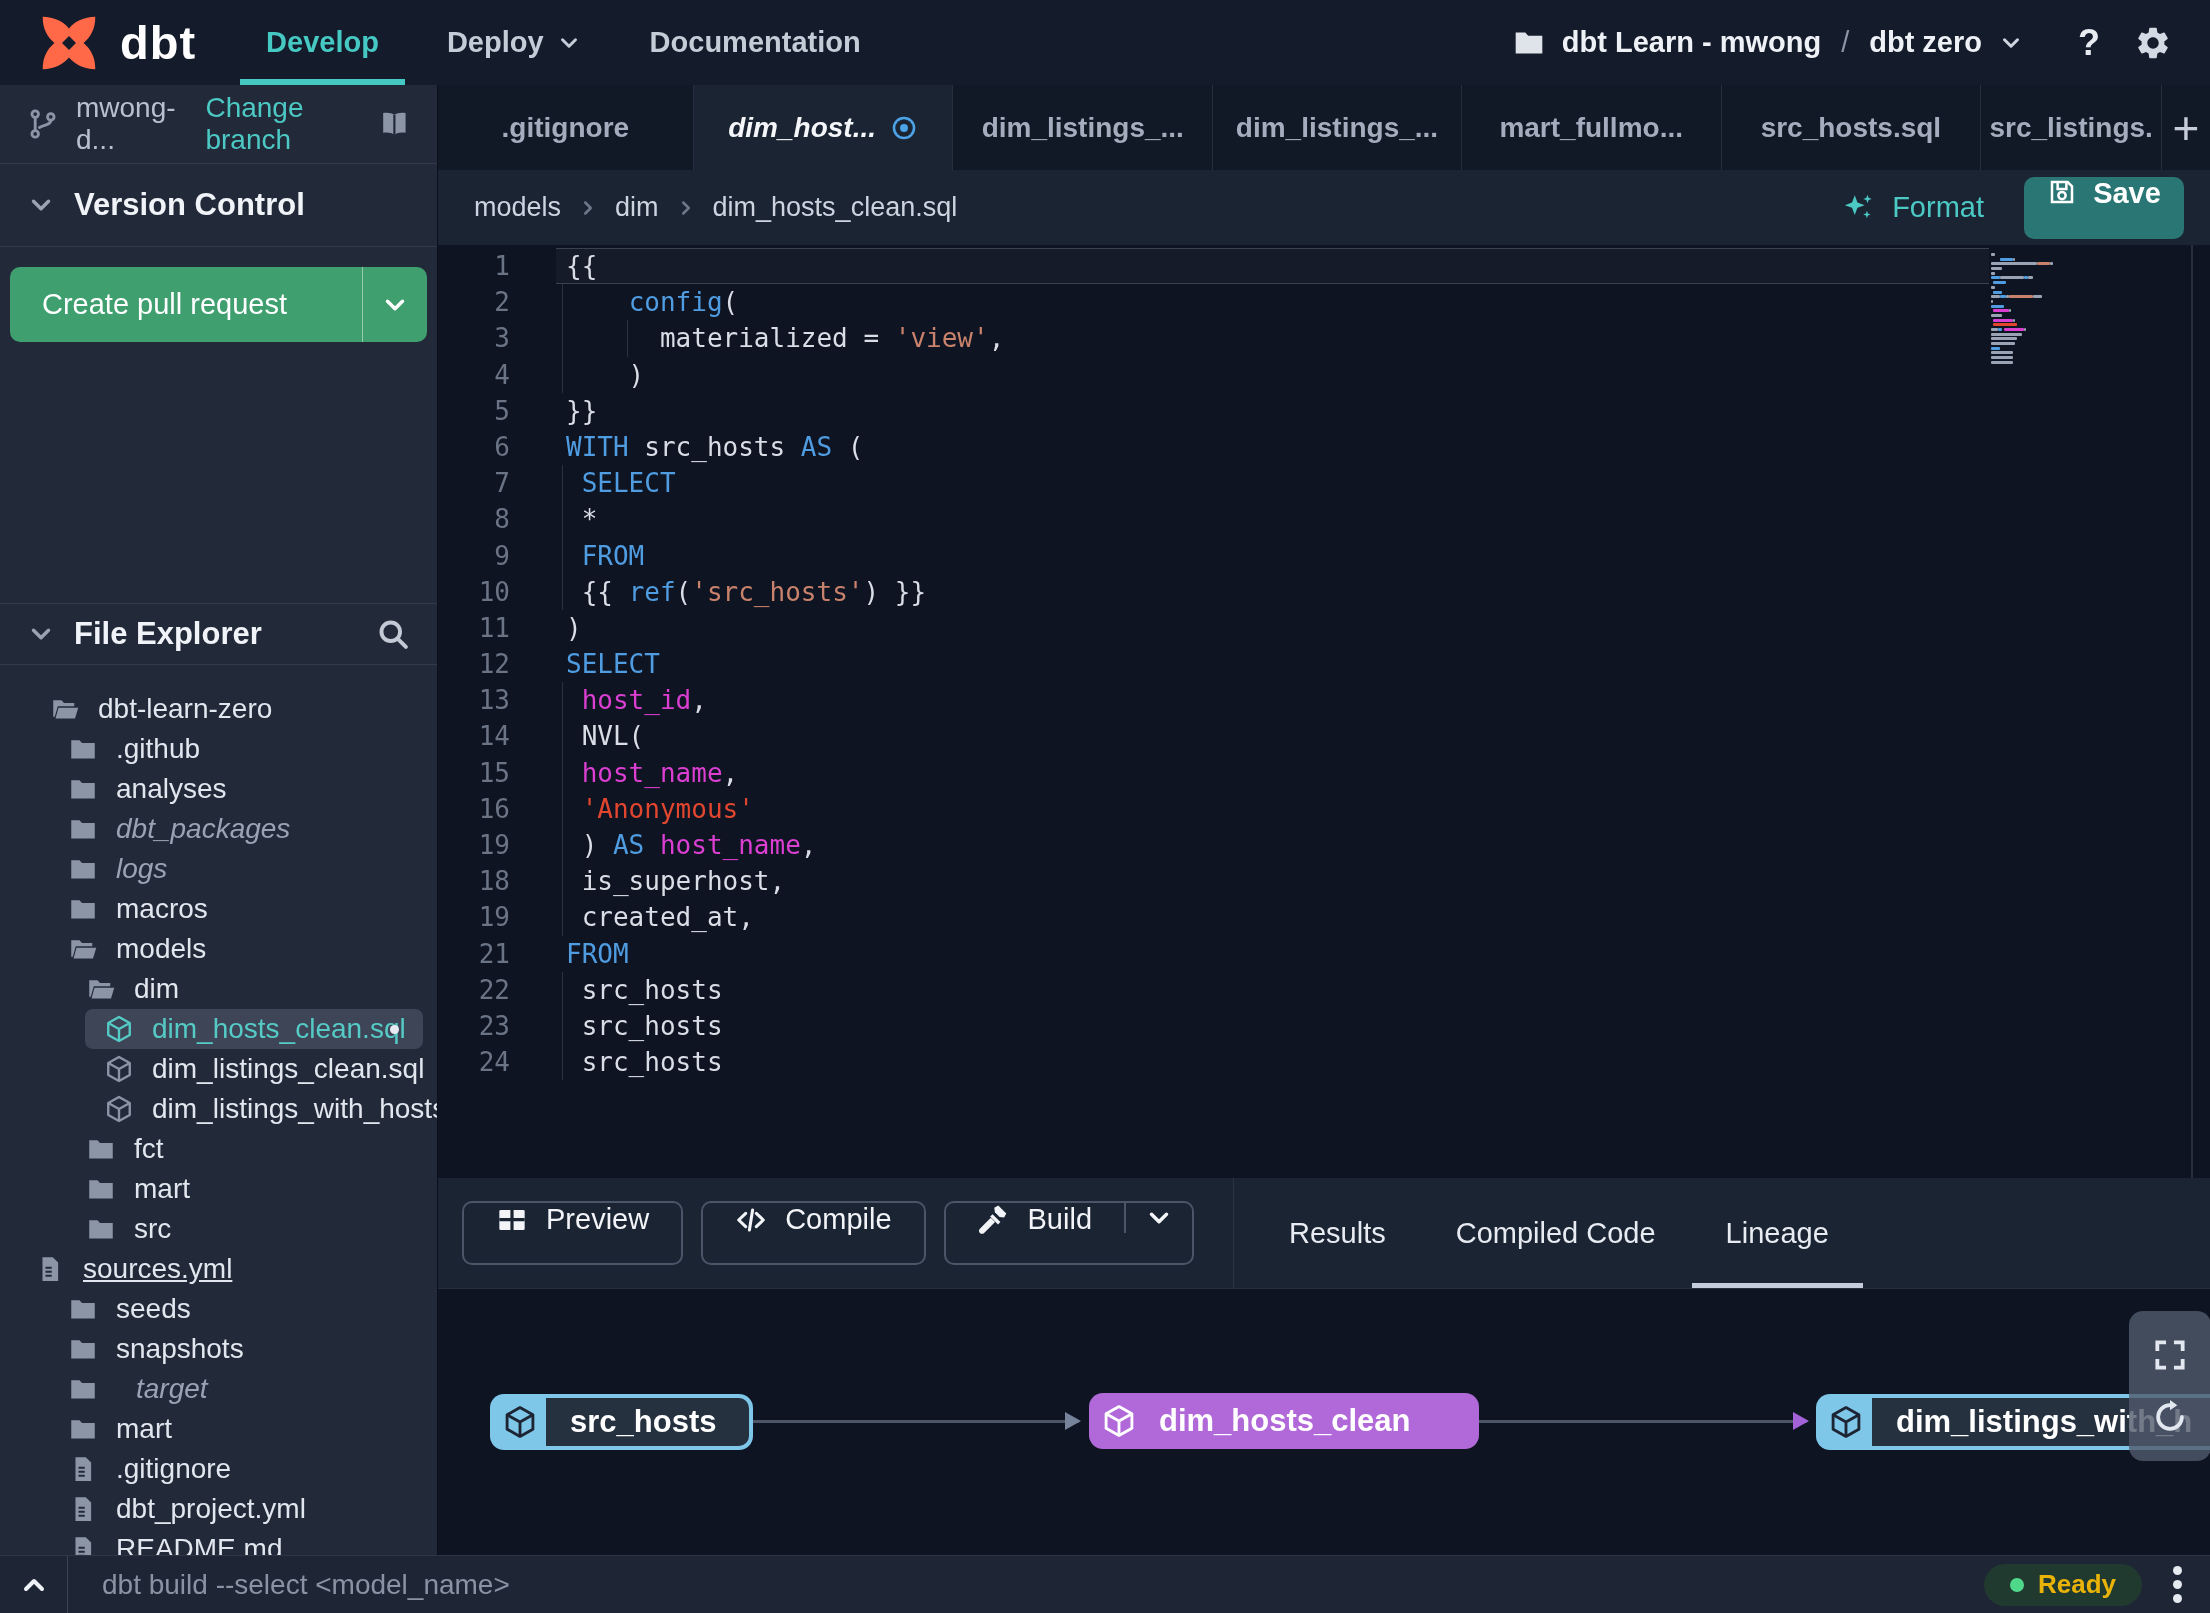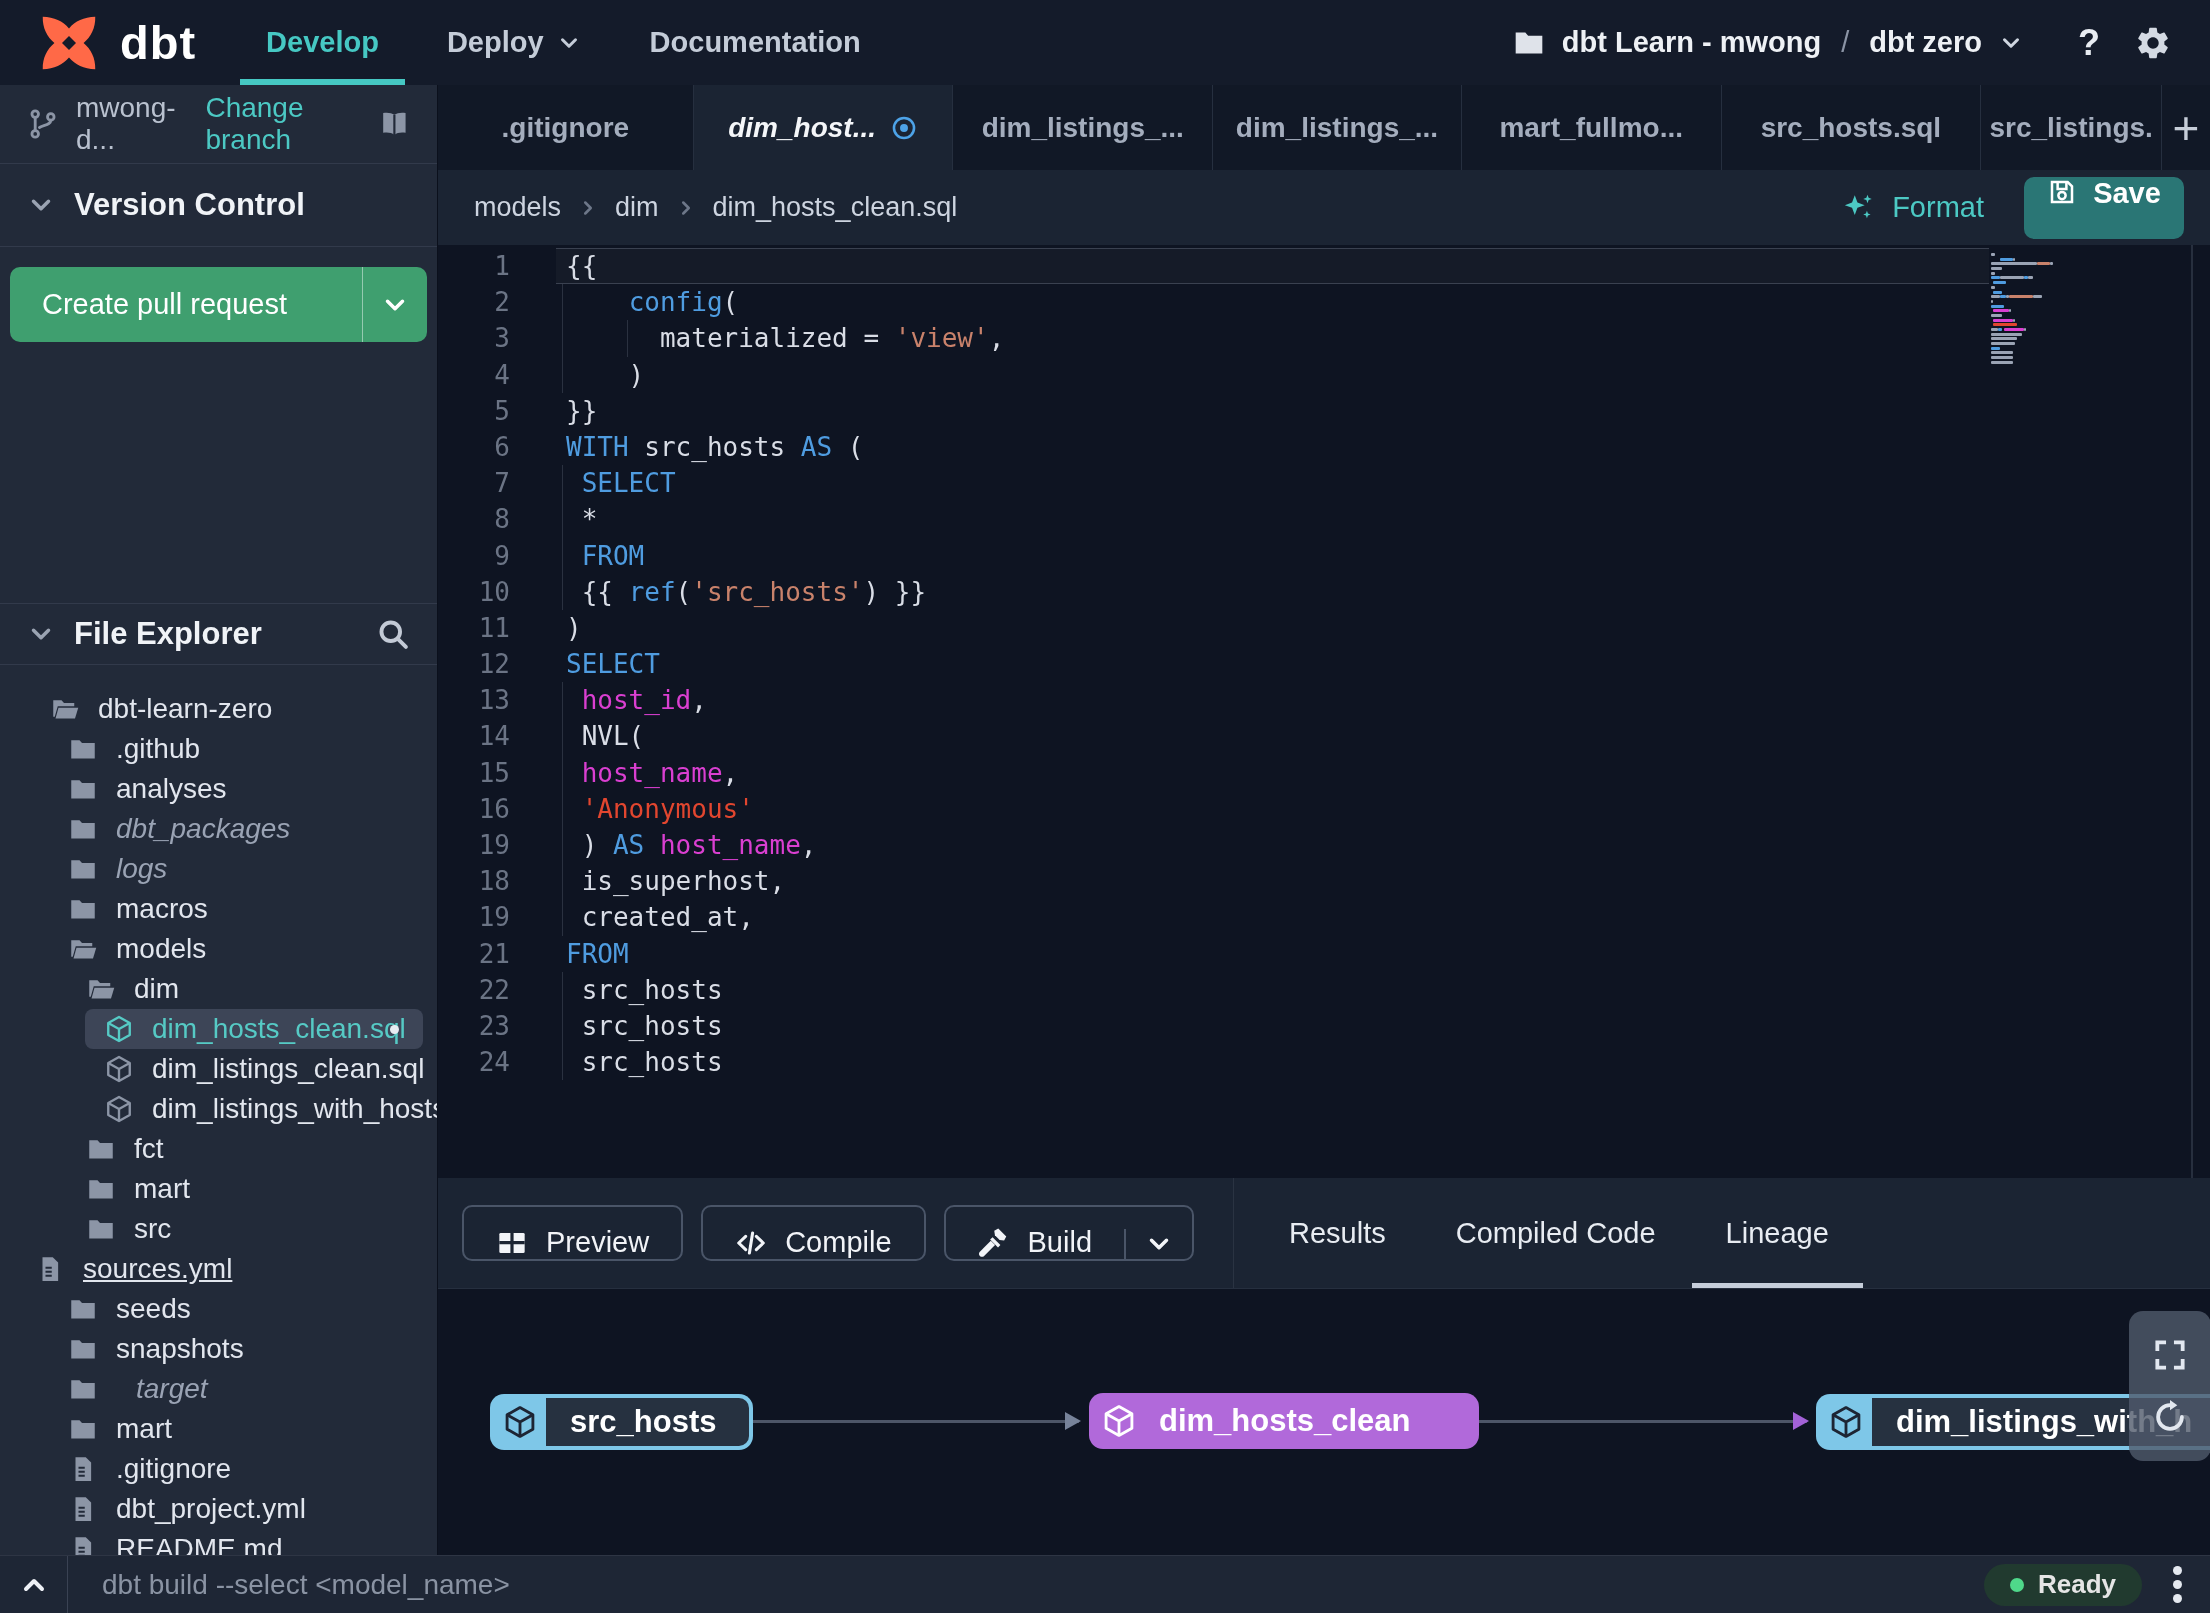--- a/index.html
+++ b/index.html
@@ -92,21 +92,21 @@
       background:#151b28;border-top:1px solid #3a4150;border-bottom:1px solid #3a4150;z-index:1;}
   .guide{position:absolute;top:0;bottom:0;width:1px;background:#2a3140;z-index:1;}
   .minimap{position:absolute;top:8px;left:1553px;width:64px;z-index:3;overflow:hidden;}
   .mrow{height:3px;margin-bottom:1.7px;display:flex;}
   .mbar{height:3px;border-radius:1px;flex:0 0 auto;}
   .code-vline{position:absolute;top:0;bottom:0;left:1753px;width:2px;background:#272f3e;z-index:0;}
 
   
   .bottom-head{flex:0 0 110px;background:#1b2433;display:flex;align-items:center;
                padding-left:24px;position:relative;}
-  .run-btn{height:56px;border:2px solid #4a5568;border-radius:10px;display:flex;align-items:flex-end;
+  .run-btn{height:64px;border:2px solid #4a5568;border-radius:10px;display:flex;align-items:flex-start;
            color:#f2f4f8;font-size:29px;margin-right:18px;box-sizing:border-box;overflow:hidden;}
   .run-main{display:flex;align-items:center;gap:18px;padding:0 32px;}
   .run-main .icon{width:32px;height:32px;}
   .run-split{width:66px;border-left:2px solid #4a5568;display:flex;align-items:center;justify-content:center;}
   .run-split .icon{width:30px;height:30px;}
   .head-sep{position:absolute;left:795px;top:0;bottom:0;width:1px;background:#2a3342;}
   .result-tabs{position:absolute;left:795px;top:0;bottom:0;display:flex;align-items:center;
                padding-left:56px;gap:70px;}
   .rtab{font-size:29px;color:#e8ecf2;height:100%;display:flex;align-items:center;position:relative;}
   .rtab.active::after{content:"";position:absolute;left:-34px;right:-34px;bottom:0;height:5px;background:#c5cdda;}
@@ -133,21 +133,21 @@
                justify-content:space-evenly;z-index:5;color:#e3e8f0;}
   .float-panel .icon{width:38px;height:38px;}
 
   
   .statusbar{flex:0 0 57px;background:#1e2635;border-top:1px solid #2e3544;display:flex;align-items:center;}
   .sb-toggle{width:67px;display:flex;justify-content:center;}
   .sb-toggle .icon{width:32px;height:32px;color:#eef1f6;}
   .sb-sep{width:1px;align-self:stretch;background:#3a4253;}
   .sb-cmd{padding-left:34px;font-size:28px;color:#8a93a3;}
   .ready{margin-left:auto;height:42px;border-radius:21px;background:#213a2f;display:flex;align-items:center;
-         gap:14px;padding:0 26px;color:#e5e5e5;font-size:26px;font-weight:600;}
+         gap:14px;padding:0 26px;color:#eab308;font-size:26px;font-weight:600;}
   .ready-dot{width:14px;height:14px;border-radius:50%;background:#4fd88a;}
   .kebab{width:54px;display:flex;flex-direction:column;gap:5px;align-items:center;margin:0 6px 0 8px;}
   .kebab i{width:9px;height:9px;border-radius:50%;background:#e5e9f0;}
 </style>
 </head>
 <body>
 
 <svg width="0" height="0" style="position:absolute" aria-hidden="true">
 <defs>
 <symbol id="i-chev-down" viewBox="0 0 24 24">

